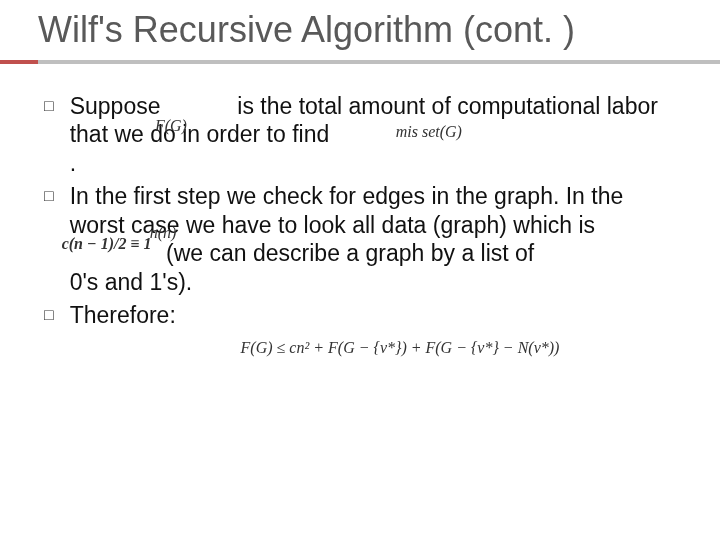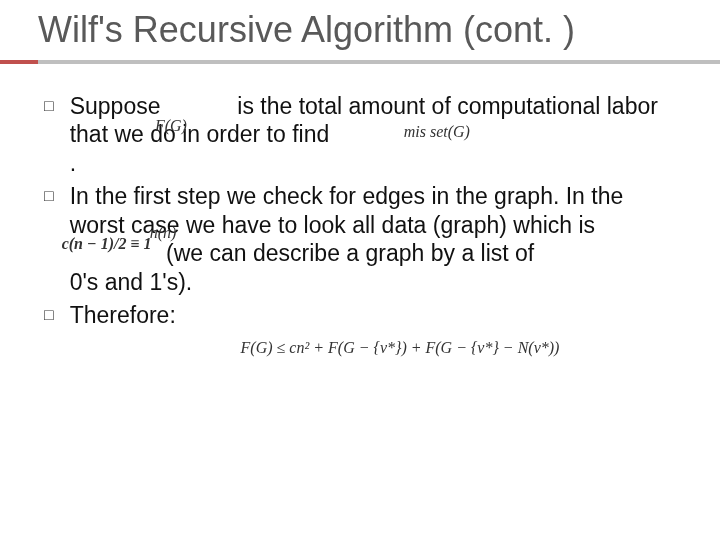--- a/index.html
+++ b/index.html
@@ -95,21 +95,21 @@
   <div class="content">
 
     <div class="bullet">
       <div class="bullet-marker">□</div>
       <div class="bullet-text rel">
         <span>Suppose</span>
         <span style="display:inline-block; width:64px; position:relative;">
           <span class="overlay-formula" style="left:-12px; top:2px;">F(G)</span>
         </span>
         <span>is the total amount of computational labor that we do in order to find</span>
-        <span class="overlay-formula" style="left:334px; top:30px;font-style:italic;">mis set(G)</span>
+        <span class="overlay-formula" style="left:326px; top:30px;font-style:italic;">mis set(G)</span>
         <br>
         <span>.</span>
       </div>
     </div>
 
     <div class="bullet">
       <div class="bullet-marker">□</div>
       <div class="bullet-text rel">
         <span>In the first step we check for edges in the graph. In the worst case we have to look all data (graph) which is</span>
         <span class="overlay-formula" style="left:80px; top:41px;">n(n)</span>

